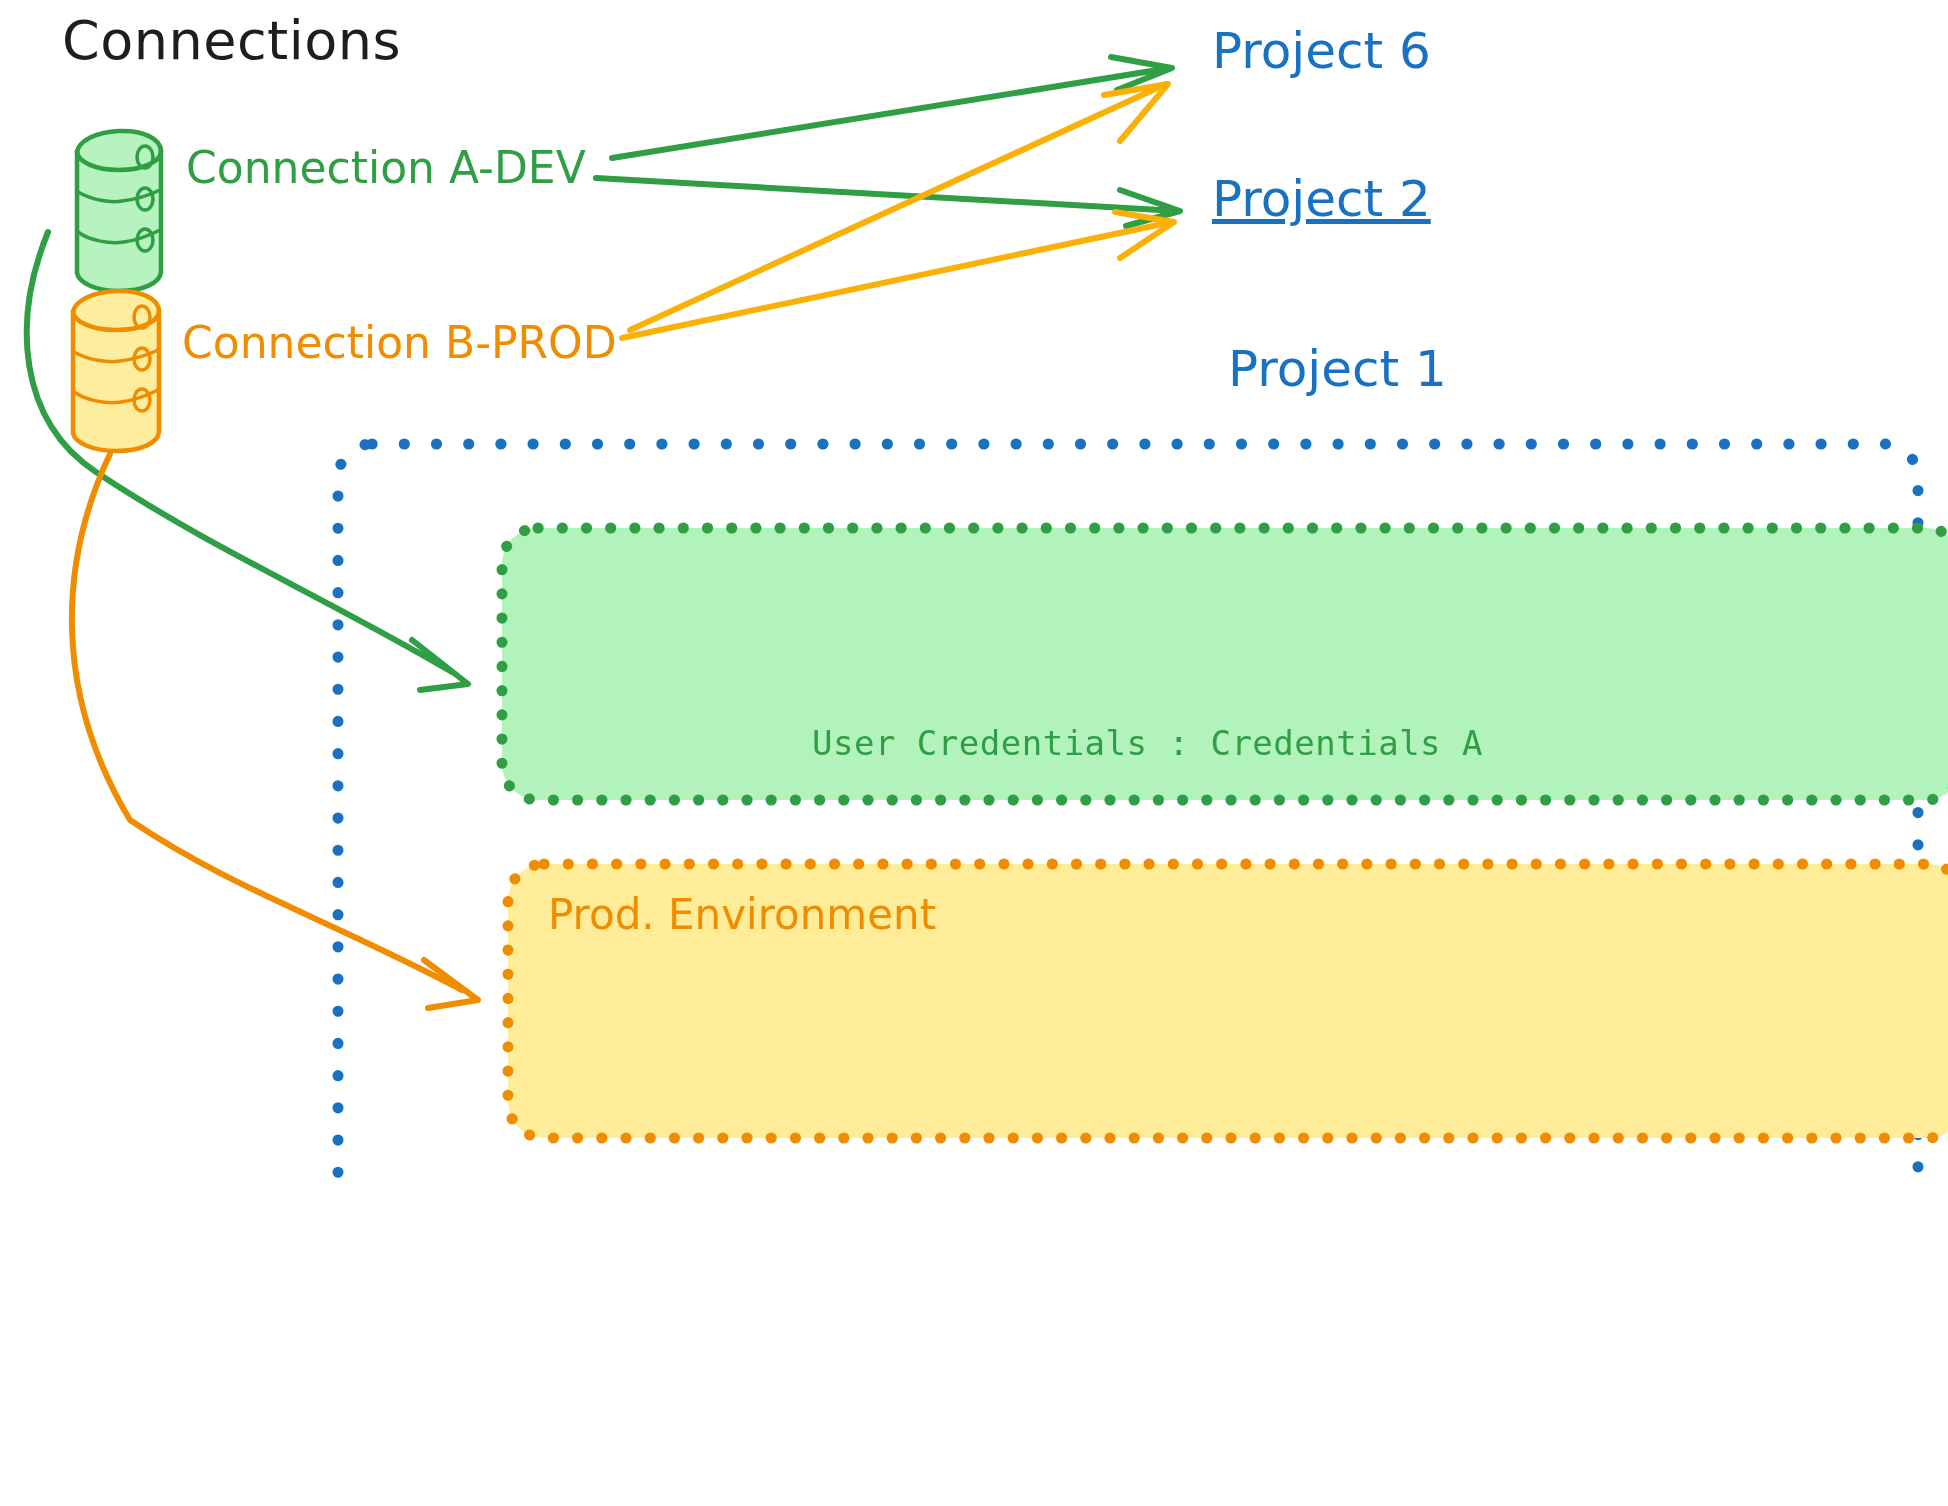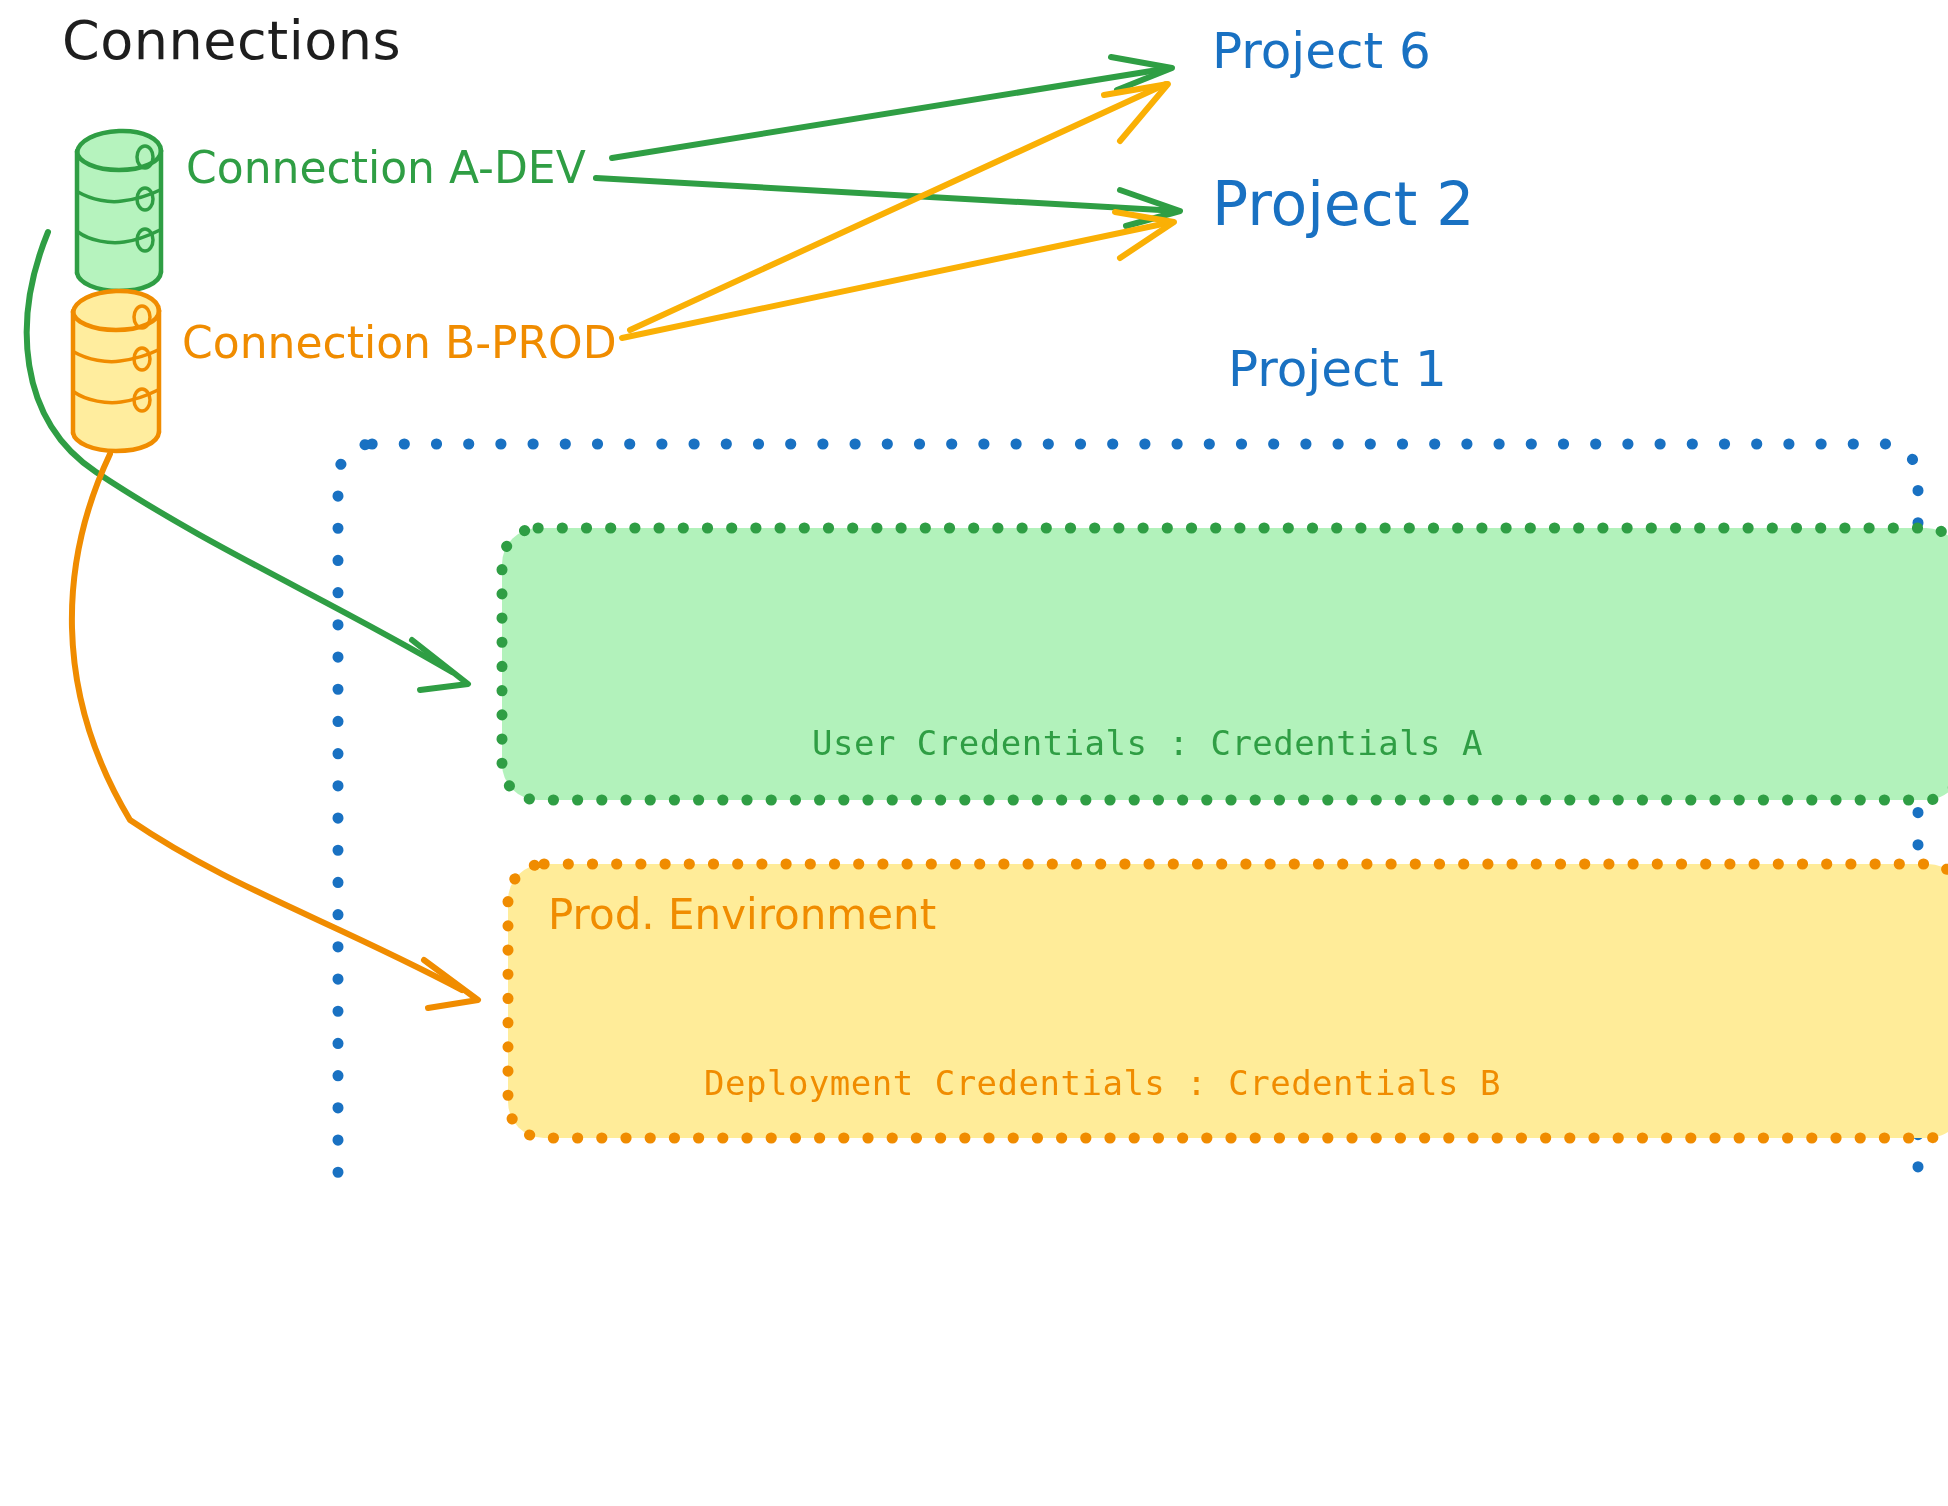--- a/index.html
+++ b/index.html
@@ -58,22 +58,23 @@
   }
   #label-project-3 {
     left: 1212px;
     top: 26px;
     font-size: 50px;
     color: #1971c2;
   }
   #label-project-2 {
     left: 1212px;
     top: 174px;
-    font-size: 60px;
+    font-size: 50px;
     color: #1971c2;
+    text-decoration: underline;
   }
   #label-project-1 {
     left: 1228px;
     top: 344px;
     font-size: 50px;
     color: #1971c2;
   }
   #label-dev-env {
     left: 534px;
     top: 560px;
@@ -194,15 +195,14 @@
 
   <div class="lbl" id="label-project-2">Project 2</div>
 
   <div class="lbl" id="label-project-1">Project 1</div>
 
 
   <div class="lbl mono" id="label-dev-creds">User Credentials : Credentials A</div>
 
   <div class="lbl" id="label-prod-env">Prod. Environment</div>
 
-  <div class="lbl mono" id="label-prod-creds">Deployment Credentials : Credentials B</div>
 
 </div>
 
 </body></html>

